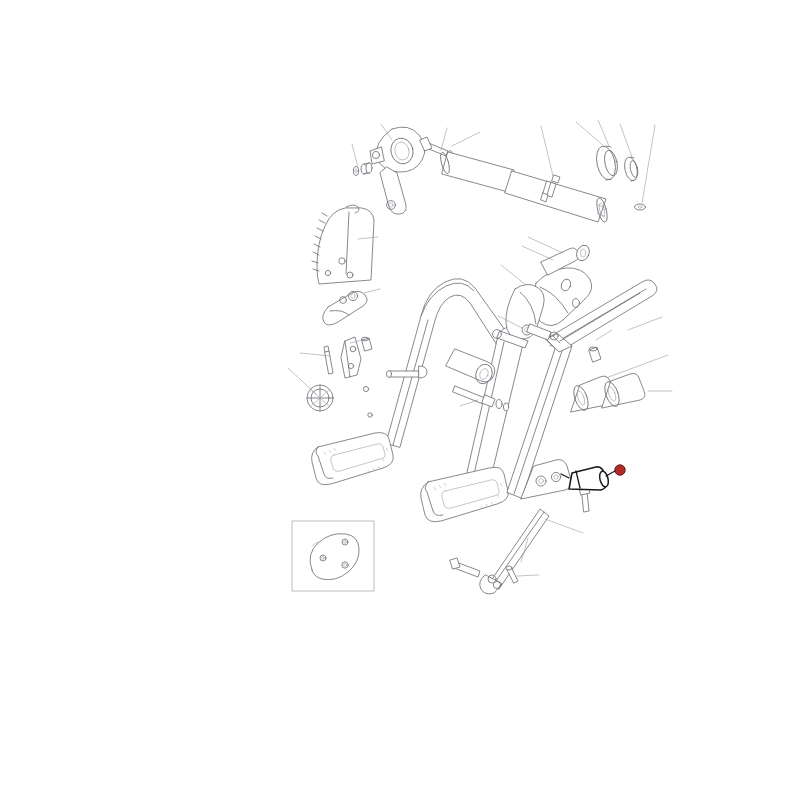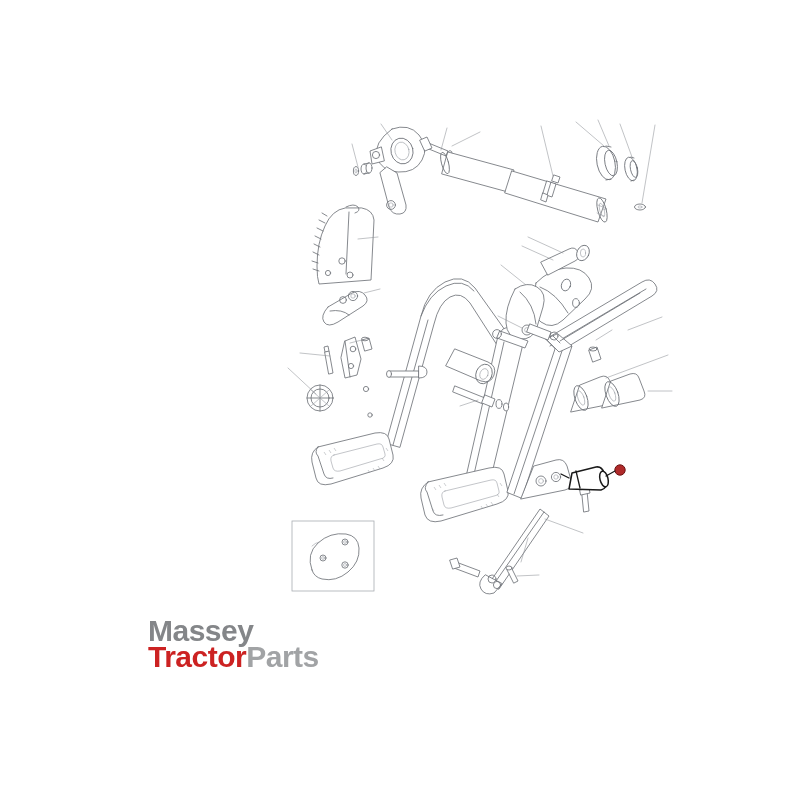--- a/index.html
+++ b/index.html
@@ -345,18 +345,14 @@
       <circle class="ln" cx="323" cy="558" r="3"></circle>
       <circle class="thin" cx="323" cy="558" r="1.4"></circle>
       <circle class="ln" cx="345" cy="565" r="3.2"></circle>
       <circle class="thin" cx="345" cy="565" r="1.5"></circle>
       <circle class="ln" cx="345" cy="542" r="3"></circle>
       <circle class="thin" cx="345" cy="542" r="1.4"></circle>
       <path class="thin" d="M312 546 q3 -3 7 -4"></path>
     </g>
   </svg>
 
-  <div id="logo">
-    <div class="l1">Massey</div>
-    <div class="l2"><span class="red">Tractor</span><span class="grey">Parts</span></div>
-  </div>
 
 </div>
 
 </body></html>

